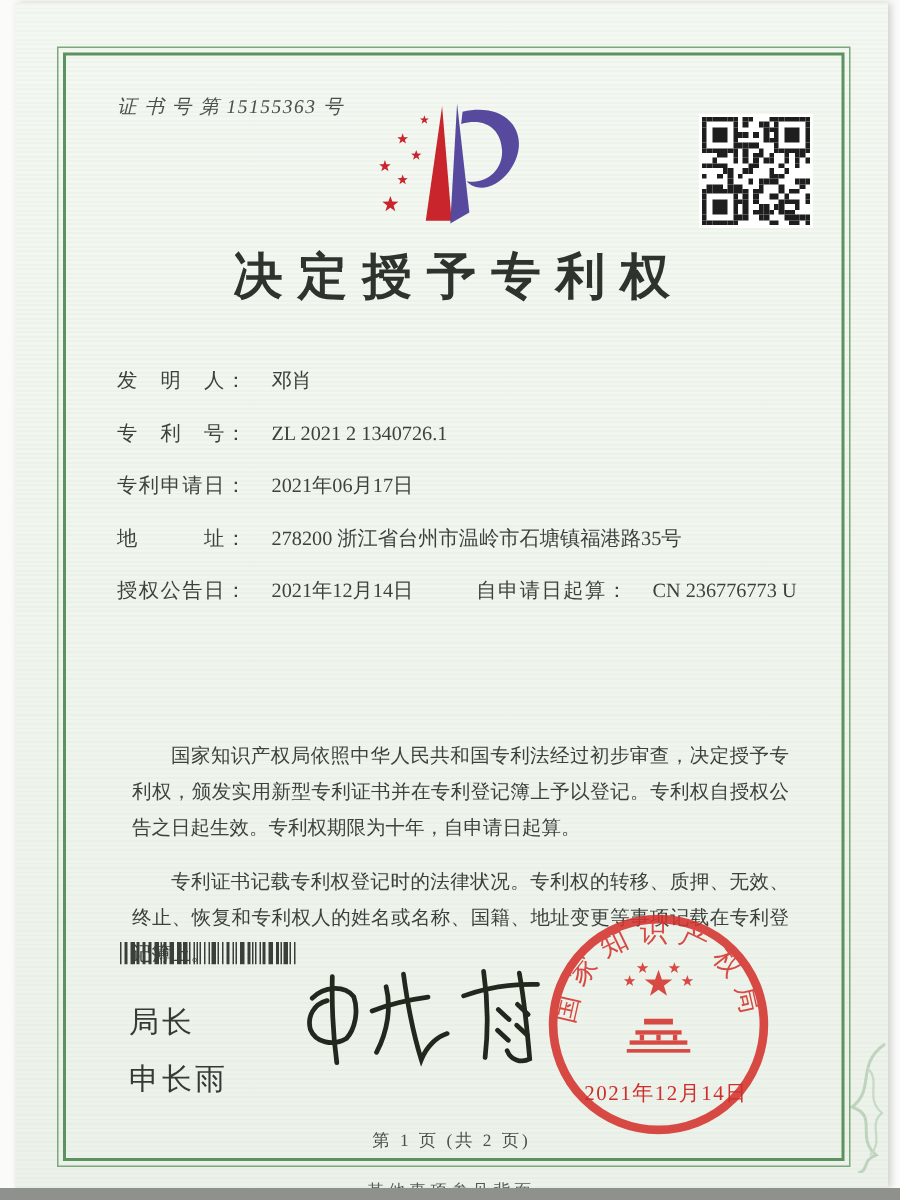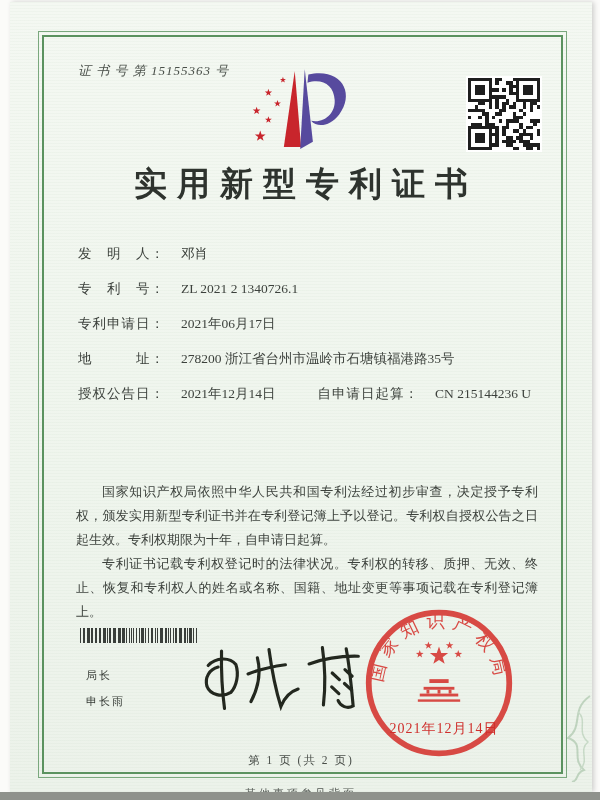--- a/index.html
+++ b/index.html
@@ -39,27 +39,27 @@
   .fields{position:absolute;left:68px;top:234px;right:60px;font-size:13.5px;color:#3c413c;}
   .frow{height:35px;display:flex;align-items:center;white-space:nowrap;}
   .frow .lbl{letter-spacing:1px;}
   .frow .val{margin-left:16px;}
   .frow .val.indent{margin-left:14px;}
   .frow .spacer{display:inline-block;width:42px;}
   .body-text{
     position:absolute;left:66px;top:478px;width:462px;
     font-size:13px;line-height:24px;text-align:justify;color:#3c413c;
   }
-  .body-text p{margin:0;text-indent:2em;}
+  .body-text p{margin:12px;text-indent:2em;}
   .barcode{
     position:absolute;left:70px;top:626px;width:152px;height:15px;
     display:flex;align-items:stretch;overflow:hidden;
   }
   .barcode b{display:block;background:#3a3f3a;height:100%;}
-  .signer{position:absolute;left:76px;top:666px;font-size:11px;color:#353a35;}
+  .signer{position:absolute;left:76px;top:666px;font-size:20px;color:#353a35;}
   .signer div{margin-bottom:11px;letter-spacing:2px;}
   .sig{position:absolute;left:183px;top:638px;width:188px;height:86px;transform:rotate(-2deg);}
   .seal{position:absolute;left:352px;top:604px;width:154px;height:154px;opacity:.88;}
   .seal-date{
     position:absolute;left:356px;top:718px;width:156px;text-align:center;
     color:#cf2f2c;font-size:14px;letter-spacing:1px;
   }
   .page-no{
     position:absolute;left:0;right:0;top:751px;text-align:center;
     font-size:11.5px;color:#4a4f4a;letter-spacing:2px;
@@ -534,21 +534,21 @@
       <i class="d"></i>
       <i class="d"></i>
       <i></i>
       <i></i>
       <i class="d"></i>
       <i class="d"></i>
       <i></i>
       <i class="d"></i>
     </div>
 
-  <div class="title">实用新型专利证书</div>
+  <div class="title">决定授予专利权</div>
 
   <div class="fields">
     <div class="frow">
       <span class="lbl">发　明　人：</span>
       <span class="val">邓肖</span>
     </div>
     <div class="frow">
       <span class="lbl">专　利　号：</span>
       <span class="val">ZL 2021 2 1340726.1</span>
     </div>
@@ -558,21 +558,21 @@
     </div>
     <div class="frow">
       <span class="lbl">地　　　址：</span>
       <span class="val">278200 浙江省台州市温岭市石塘镇福港路35号</span>
     </div>
     <div class="frow">
       <span class="lbl">授权公告日：</span>
       <span class="val">2021年12月14日</span>
       <span class="spacer"></span>
       <span class="lbl">自申请日起算：</span>
-      <span class="val">CN 215144236 U</span>
+      <span class="val">CN 236776773 U</span>
     </div>
   </div>
 
   <div class="body-text">
     <p>国家知识产权局依照中华人民共和国专利法经过初步审查，决定授予专利权，颁发实用新型专利证书并在专利登记簿上予以登记。专利权自授权公告之日起生效。专利权期限为十年，自申请日起算。</p>
     <p>专利证书记载专利权登记时的法律状况。专利权的转移、质押、无效、终止、恢复和专利权人的姓名或名称、国籍、地址变更等事项记载在专利登记簿上。</p>
   </div>
 
   <div class="barcode">
       <b style="width: 1px; margin-right: 2px;"></b>

